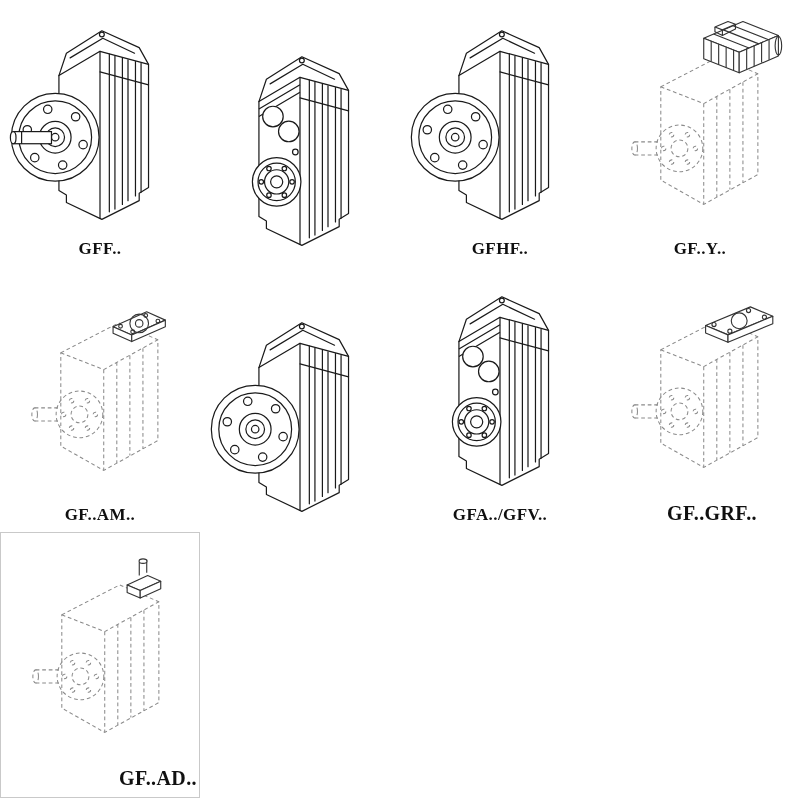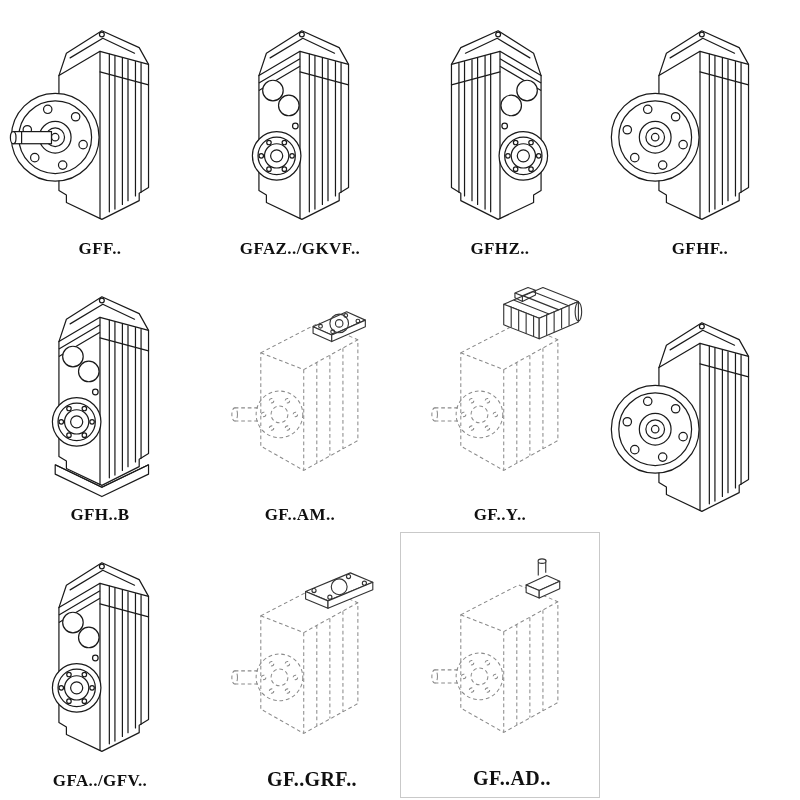--- a/index.html
+++ b/index.html
@@ -30,21 +30,21 @@
   .cap{
     font-weight:bold;
     font-size:17px;
     letter-spacing:.4px;
     color:#101010;
     text-align:center;
     padding:1px 0 5px;
     white-space:nowrap;
   }
   .cap-lg{font-size:20px;margin-left:24px;}
-  figure.boxed{border:1px solid #c9c9c9;}
+  figure.boxed{border:1px solid #c9c9c9;align-items:flex-end;}
 </style>
 </head>
 <body>
 
 <svg width="0" height="0" style="position:absolute" aria-hidden="true">
   <defs>
 
     <g id="g-house" fill="#fff" style="stroke:var(--ink)" stroke-width="1.3" stroke-linejoin="round" stroke-linecap="round">
       <path d="M56,66 L64,42 L102,18 L142,36 L152,54 L152,186 L142,192 L142,200 L102,220 L64,202 L64,194 L56,189 Z"></path>
       <path fill="none" d="M56,66 L100,40 L152,54"></path>
@@ -206,72 +206,55 @@
     </div>
     <figcaption class="cap">GFF..</figcaption>
   </figure>
 
   <figure class="cell">
     <div class="art">
       <svg viewBox="0 0 200 240">
           <use href="#v-bores"></use>
         </svg>
     </div>
-    <figcaption class="cap">GFAZ../GKVF..</figcaption>
-  </figure>
-
-  <figure class="cell">
-    <div class="art">
-      <svg viewBox="0 0 200 240">
-          <use href="#v-bores-m"></use>
-        </svg>
-    </div>
-    <figcaption class="cap">GFHZ..</figcaption>
-  </figure>
+  </figure>
+
 
   <figure class="cell">
     <div class="art">
       <svg viewBox="0 0 200 240">
           <use href="#v-flange"></use>
         </svg>
     </div>
     <figcaption class="cap">GFHF..</figcaption>
   </figure>
 
 
-  <figure class="cell">
-    <div class="art">
-      <svg viewBox="0 0 200 240">
-          <use href="#v-bores-base"></use>
-        </svg>
-    </div>
-    <figcaption class="cap">GFH..B</figcaption>
+
+  <figure class="cell">
+    <div class="art">
+      <svg viewBox="0 0 200 240">
+          <use href="#v-ph-y"></use>
+        </svg>
+    </div>
+    <figcaption class="cap">GF..Y..</figcaption>
   </figure>
 
   <figure class="cell">
     <div class="art">
       <svg viewBox="0 0 200 240">
           <use href="#v-ph-am"></use>
         </svg>
     </div>
     <figcaption class="cap">GF..AM..</figcaption>
   </figure>
 
   <figure class="cell">
     <div class="art">
       <svg viewBox="0 0 200 240">
-          <use href="#v-ph-y"></use>
-        </svg>
-    </div>
-    <figcaption class="cap">GF..Y..</figcaption>
-  </figure>
-
-  <figure class="cell">
-    <div class="art">
-      <svg viewBox="0 0 200 240">
           <use href="#v-flange"></use>
         </svg>
     </div>
   </figure>
 
   <figure class="cell">
     <div class="art">
       <svg viewBox="0 0 200 240">
           <use href="#v-bores"></use>
         </svg>

